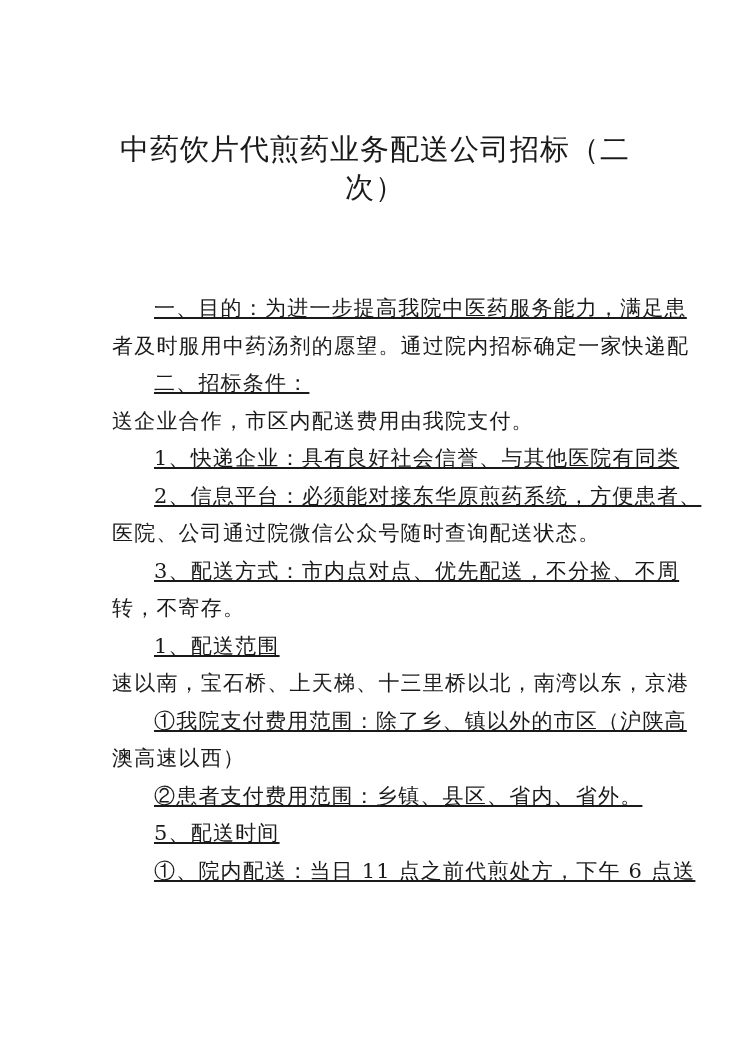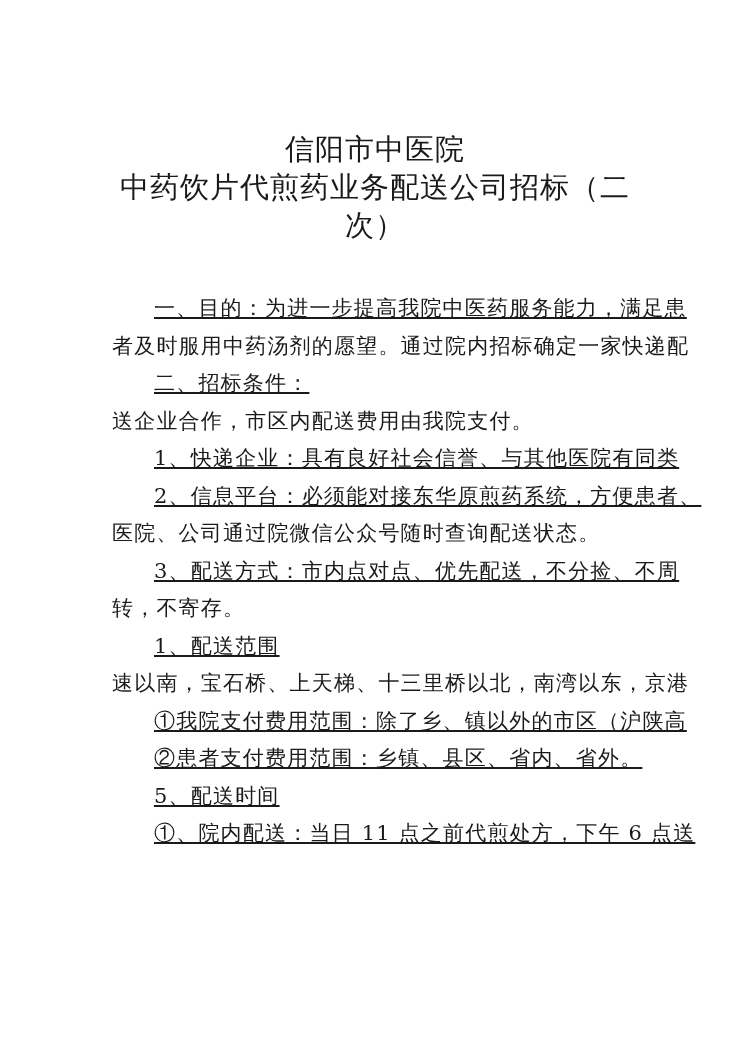--- a/index.html
+++ b/index.html
@@ -48,35 +48,35 @@
       white-space: nowrap;
       height: 37.5px;
     }
     .indent { padding-left: 42px; text-decoration: underline; }
   </style>
 </head>
 <body>
 
 <div class="page">
   <div class="title-block">
-    <span class="title-line">信阳市中医院</span>
     <span class="title-line">中药饮片代煎药业务配送公司招标（二</span>
     <span class="title-line">次）</span>
   </div>
 
   <div class="body-block">
     <span class="line indent">一、目的：为进一步提高我院中医药服务能力，满足患</span>
     <span class="line">者及时服用中药汤剂的愿望。通过院内招标确定一家快递配</span>
     <span class="line indent">二、招标条件：</span>
     <span class="line">送企业合作，市区内配送费用由我院支付。</span>
     <span class="line indent">1、快递企业：具有良好社会信誉、与其他医院有同类</span>
     <span class="line indent">2、信息平台：必须能对接东华原煎药系统，方便患者、</span>
     <span class="line">医院、公司通过院微信公众号随时查询配送状态。</span>
     <span class="line indent">3、配送方式：市内点对点、优先配送，不分捡、不周</span>
     <span class="line">转，不寄存。</span>
     <span class="line indent">1、配送范围</span>
     <span class="line">速以南，宝石桥、上天梯、十三里桥以北，南湾以东，京港</span>
     <span class="line indent">①我院支付费用范围：除了乡、镇以外的市区（沪陕高</span>
+    <span class="line">澳高速以西）</span>
     <span class="line indent">②患者支付费用范围：乡镇、县区、省内、省外。</span>
     <span class="line indent">5、配送时间</span>
     <span class="line indent">①、院内配送：当日 11 点之前代煎处方，下午 6 点送</span>
   </div>
 </div>
 
 </body></html>

